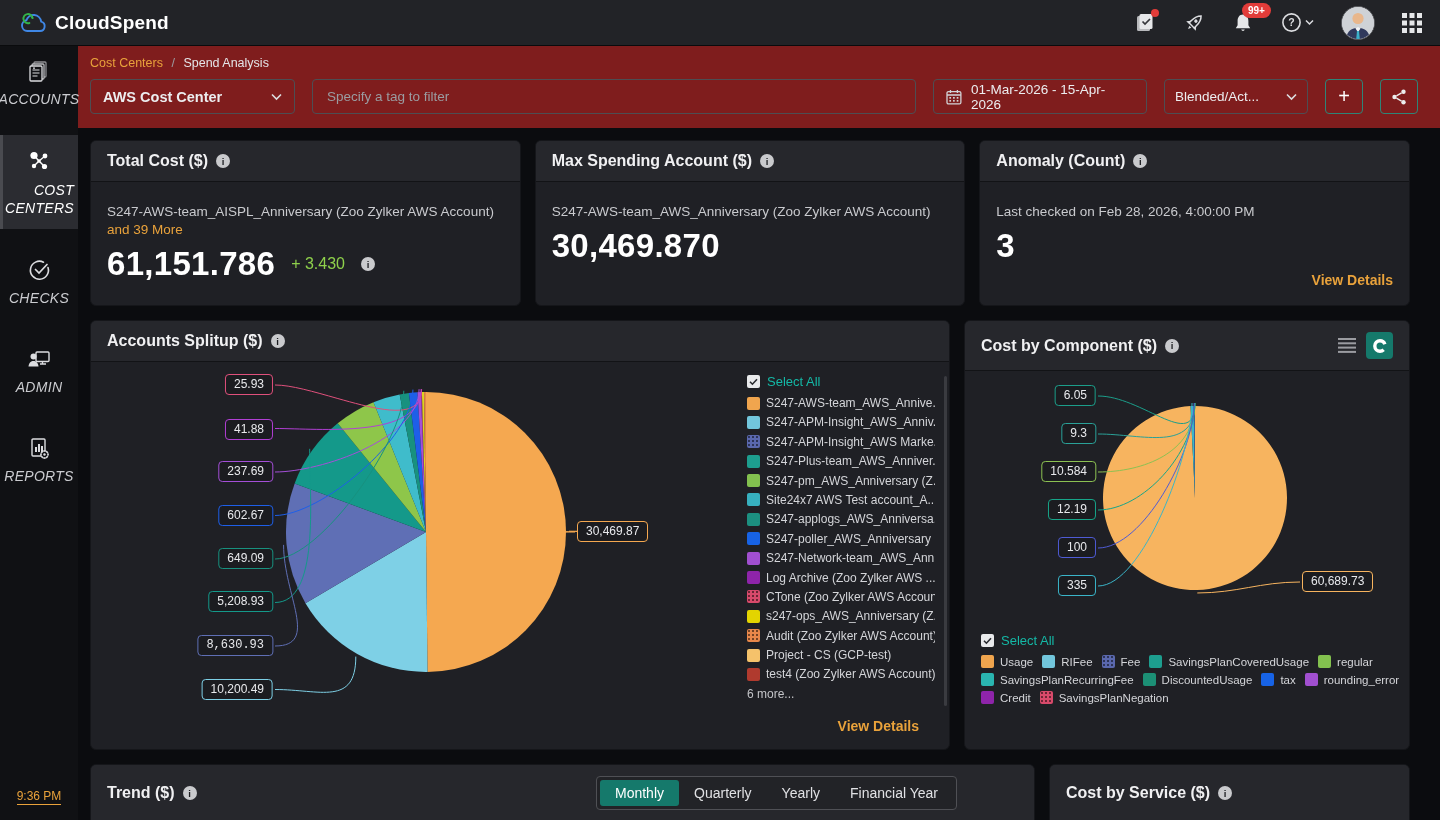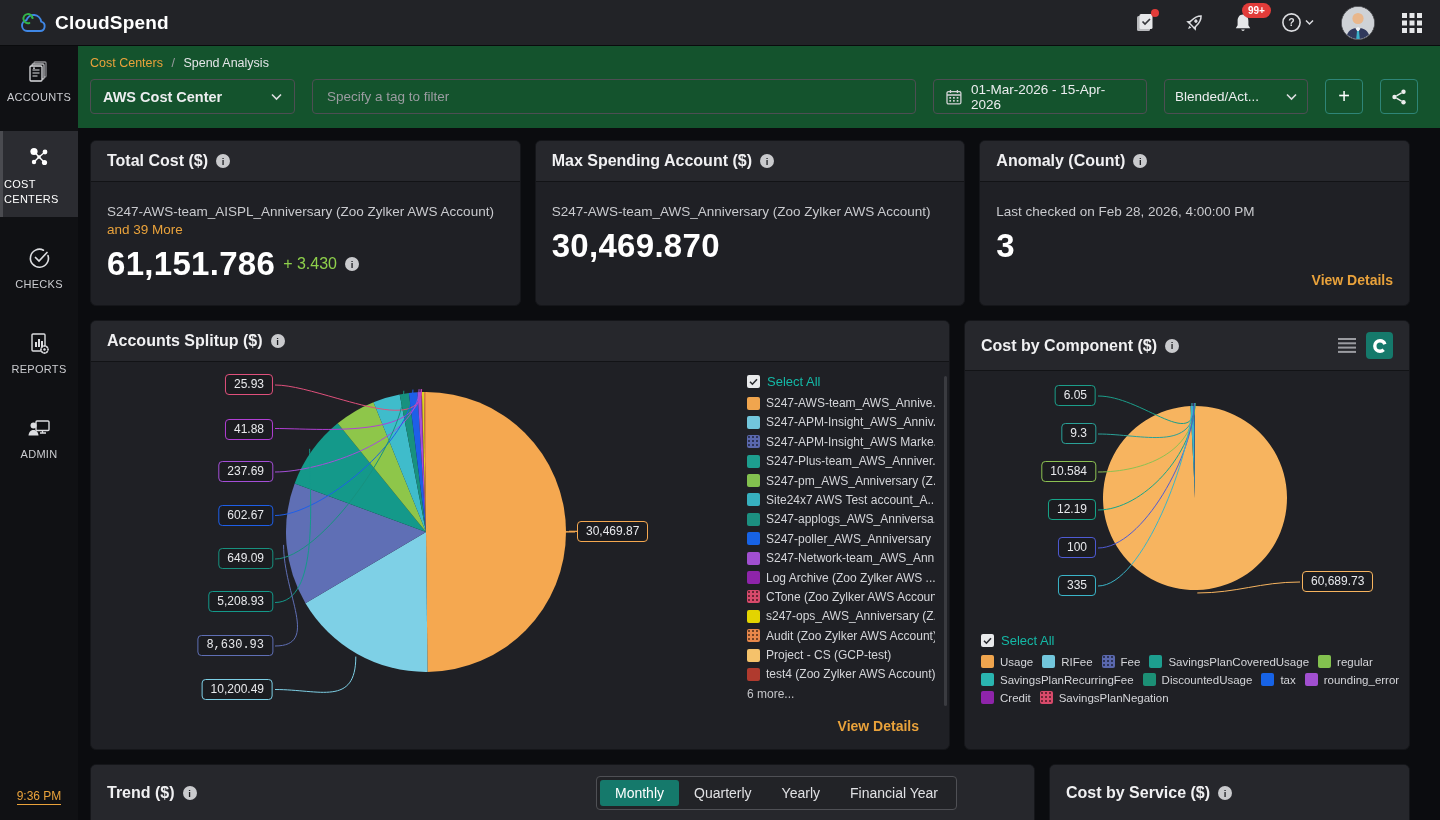--- a/index.html
+++ b/index.html
@@ -17,30 +17,30 @@
   .red-dot { position:absolute; top:-3px; right:-3px; width:8px; height:8px; border-radius:50%; background:#e23c39; }
   .badge { position:absolute; top:-9px; left:10px; background:#e23c39; color:#fff; font-size:10px;
     font-weight:700; padding:2px 6px; border-radius:9px; white-space:nowrap; }
   .help-wrap { display:flex; align-items:center; gap:3px; }
   .avatar { width:34px; height:34px; border-radius:50%; overflow:hidden; background:#cfd2d6; border:1px solid #55565a; }
 
   
   .sidebar { position:fixed; top:46px; left:0; width:78px; height:774px; background:#101114; z-index:40; }
   .side-item { width:78px; padding:13px 4px 11px 4px; display:flex; flex-direction:column; align-items:center;
     gap:7px; cursor:pointer; position:relative; margin-bottom:16px; }
-  .side-item .lbl { font-size:11px; letter-spacing:.3px; color:#cbccd0; text-align:left; line-height:1.3; }
+  .side-item .lbl { font-size:14px; letter-spacing:.3px; color:#cbccd0; text-align:right; line-height:1.3;font-style:italic; }
   .side-item.active { background:#2b2c31; }
   .side-item.active::before { content:""; position:absolute; left:0; top:0; bottom:0; width:3px; background:#4a4b50; }
   .side-item.active .lbl { color:#fff; }
   .side-time { position:absolute; bottom:16px; left:0; width:78px; text-align:center; }
   .side-time span { color:#e9a23b; font-size:12px; border-bottom:1px solid #e9a23b; padding-bottom:1px; cursor:pointer; }
 
   
   .main { position:absolute; top:46px; left:78px; width:1362px; }
-  .topbar { background:#14532d; padding:10px 22px 14px 12px; }
+  .topbar { background:#7f1d1d; padding:10px 22px 14px 12px; }
   .breadcrumb { font-size:12.5px; margin-bottom:9px; }
   .crumb-parent { color:#e9a23b; cursor:pointer; }
   .crumb-sep { color:#9b9ca1; margin:0 5px; }
   .crumb-current { color:#e4e5e8; }
   .filter-row { display:flex; align-items:center; gap:17px; }
   .ctl { height:35px; border:1px solid #4d4e53; border-radius:4px; background:transparent;
     display:flex; align-items:center; color:#ecedef; }
   .select-cc { width:205px; padding:0 12px; justify-content:space-between; font-size:14.5px; font-weight:700; cursor:pointer; }
   .tag-input { flex:1; background:transparent; border:1px solid #4d4e53; border-radius:4px; height:35px;
     padding:0 14px; color:#ecedef; font-size:13.5px; font-family:"Liberation Sans",sans-serif; }
@@ -59,21 +59,21 @@
   .card-title { font-size:16px; font-weight:700; color:#f0f0f2; }
   .info-icon { width:14px; height:14px; border-radius:50%; background:#c9cacd; color:#1b1c20;
     font-size:9.5px; font-weight:700; display:inline-flex; align-items:center; justify-content:center;
     margin-left:8px; cursor:pointer; flex:0 0 auto; }
   .card-body { padding:14px 16px; position:relative; }
 
   
   .row1 .card { flex:1 1 0; height:166px; }
   .acct-line { font-size:13.5px; color:#c9cace; margin-top:8px; }
   .more-line { font-size:13.5px; color:#e9a23b; margin-top:3px; cursor:pointer; }
-  .big-row { display:flex; align-items:center; gap:8px; margin-top:8px; }
+  .big-row { display:flex; align-items:center; gap:16px; margin-top:8px; }
   .big-val { font-size:33px; font-weight:700; color:#fff; letter-spacing:.3px; }
   .delta { font-size:16px; color:#8ed04b; font-weight:500; }
   .view-details { color:#e9a23b; font-size:14px; font-weight:700; cursor:pointer; }
   .anomaly-link { position:absolute; right:16px; bottom:12px; }
 
   
   .row2 .card.splitup { width:860px; height:430px; }
   .row2 .card.component { flex:1; height:430px; }
   .chart-body { position:relative; height:384px; padding:0; }
   .pie-area { position:absolute; left:0; top:0; }
@@ -219,39 +219,39 @@
     <span class="lbl">COST CENTERS</span>
   </div>
   <div class="side-item">
     <svg class="icon" width="24" height="24" viewBox="0 0 24 24">
       <path d="M21 9.5 A9 9 0 1 1 16.5 4.2" fill="none" stroke="#dcdde0" stroke-width="1.6" stroke-linecap="round"></path>
       <path d="M8.5 11.5 L12 15 L20 6.5" fill="none" stroke="#dcdde0" stroke-width="1.7" stroke-linecap="round"></path>
     </svg>
     <span class="lbl">CHECKS</span>
   </div>
   <div class="side-item">
+    <svg class="icon" width="26" height="24" viewBox="0 0 26 24">
+      <rect x="10" y="5" width="13" height="9.5" rx="1" fill="none" stroke="#dcdde0" stroke-width="1.4"></rect>
+      <path d="M14 17 h6 M16.5 14.5 v2.5" stroke="#dcdde0" stroke-width="1.3"></path>
+      <circle cx="7.5" cy="9.5" r="3" fill="#dcdde0"></circle>
+      <path d="M2.5 19.5 C3 15.5 5 14 7.5 14 C10 14 12 15.5 12.5 19.5 Z" fill="#dcdde0"></path>
+    </svg>
+    <span class="lbl">ADMIN</span>
+  </div>
+  <div class="side-item">
     <svg class="icon" width="24" height="24" viewBox="0 0 24 24">
       <rect x="5" y="3" width="13" height="17" rx="1" fill="none" stroke="#dcdde0" stroke-width="1.4"></rect>
       <rect x="8" y="11" width="2" height="5" fill="#dcdde0"></rect>
       <rect x="11" y="8" width="2" height="8" fill="#dcdde0"></rect>
       <rect x="14" y="10" width="2" height="6" fill="#dcdde0"></rect>
       <circle cx="17.5" cy="18.5" r="3.6" fill="#101114" stroke="#dcdde0" stroke-width="1.2"></circle>
       <circle cx="17.5" cy="18.5" r="1.2" fill="#dcdde0"></circle>
       <path d="M17.5 14.4 v1.2 M17.5 21.4 v1.2 M13.4 18.5 h1.2 M20.4 18.5 h1.2 M14.7 15.7 l.9 .9 M19.4 20.4 l.9 .9 M20.3 15.7 l-.9 .9 M15.6 20.4 l-.9 .9" stroke="#dcdde0" stroke-width="1"></path>
     </svg>
     <span class="lbl">REPORTS</span>
-  </div>
-  <div class="side-item">
-    <svg class="icon" width="26" height="24" viewBox="0 0 26 24">
-      <rect x="10" y="5" width="13" height="9.5" rx="1" fill="none" stroke="#dcdde0" stroke-width="1.4"></rect>
-      <path d="M14 17 h6 M16.5 14.5 v2.5" stroke="#dcdde0" stroke-width="1.3"></path>
-      <circle cx="7.5" cy="9.5" r="3" fill="#dcdde0"></circle>
-      <path d="M2.5 19.5 C3 15.5 5 14 7.5 14 C10 14 12 15.5 12.5 19.5 Z" fill="#dcdde0"></path>
-    </svg>
-    <span class="lbl">ADMIN</span>
   </div>
   <div class="side-time">
     <span>9:36 PM</span>
   </div>
 </div>
 
 <div class="main">
 
   <div class="topbar">
     <div class="breadcrumb">

